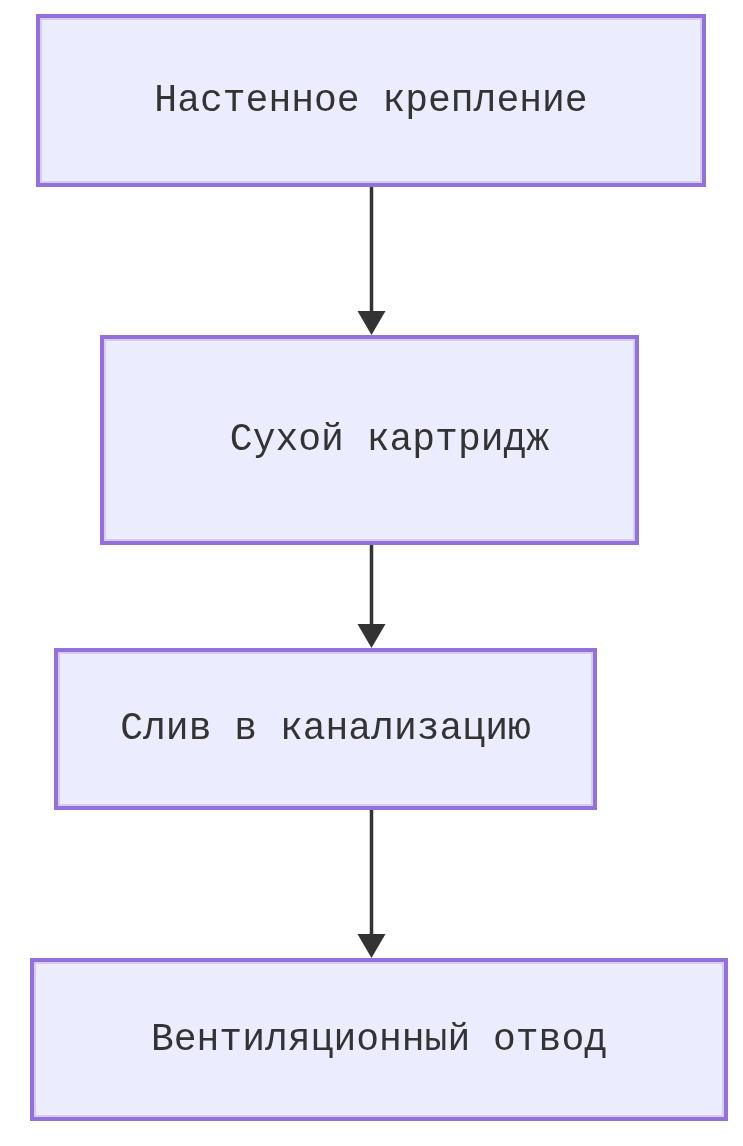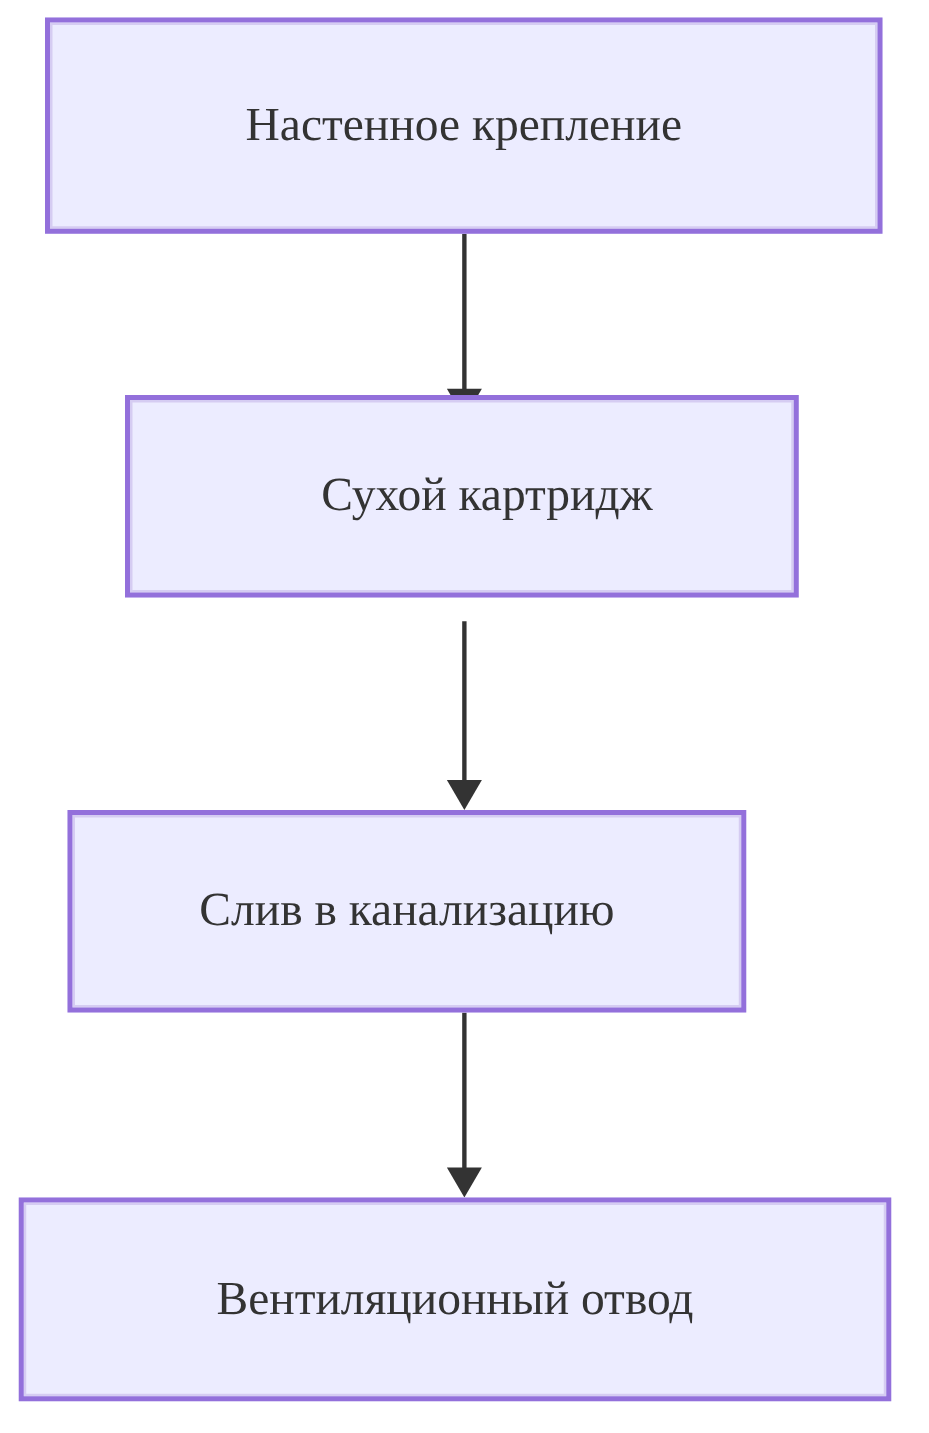--- a/index.html
+++ b/index.html
@@ -5,21 +5,21 @@
   html, body {
     margin: 0;
     padding: 0;
     background: #ffffff;
   }
   .canvas {
     position: relative;
     width: 743px;
     height: 1146px;
     background: var(--bg, #ffffff);
-    font-family: Liberation Serif, serif;
+    font-family: Liberation Mono, monospace;
     overflow: hidden;
   }
   .edges-layer {
     position: absolute;
     left: 0;
     top: 0;
     width: 743px;
     height: 1146px;
     pointer-events: none;
   }
@@ -42,23 +42,23 @@
     justify-content: center;
     text-align: center;
   }
   .node-label {
     font-size: 38px;
     line-height: 1.25;
     color: var(--text, #333333);
     white-space: nowrap;
   }
   .node-1 { left: 36px;  top: 14px;  width: 670px; height: 173px; }
-  .node-2 { left: 100px; top: 316px; width: 539px; height: 162px; padding-left: 40px; }
+  .node-2 { left: 100px; top: 335px; width: 539px; height: 210px; padding-left: 40px; }
   .node-3 { left: 54px;  top: 648px; width: 543px; height: 162px; }
-  .node-4 { left: 15px;  top: 958px; width: 698px; height: 163px; }
+  .node-4 { left: 30px;  top: 958px; width: 698px; height: 163px; }
 </style>
 </head>
 <body>
 
 <div class="canvas">
 
   <svg class="edges-layer" viewBox="0 0 743 1146" xmlns="http://www.w3.org/2000/svg">
     <g>
       <line class="edge-line" x1="371.5" y1="187" x2="371.5" y2="313"></line>
       <polygon class="edge-head" points="357.5,311 385.5,311 371.5,335"></polygon>

